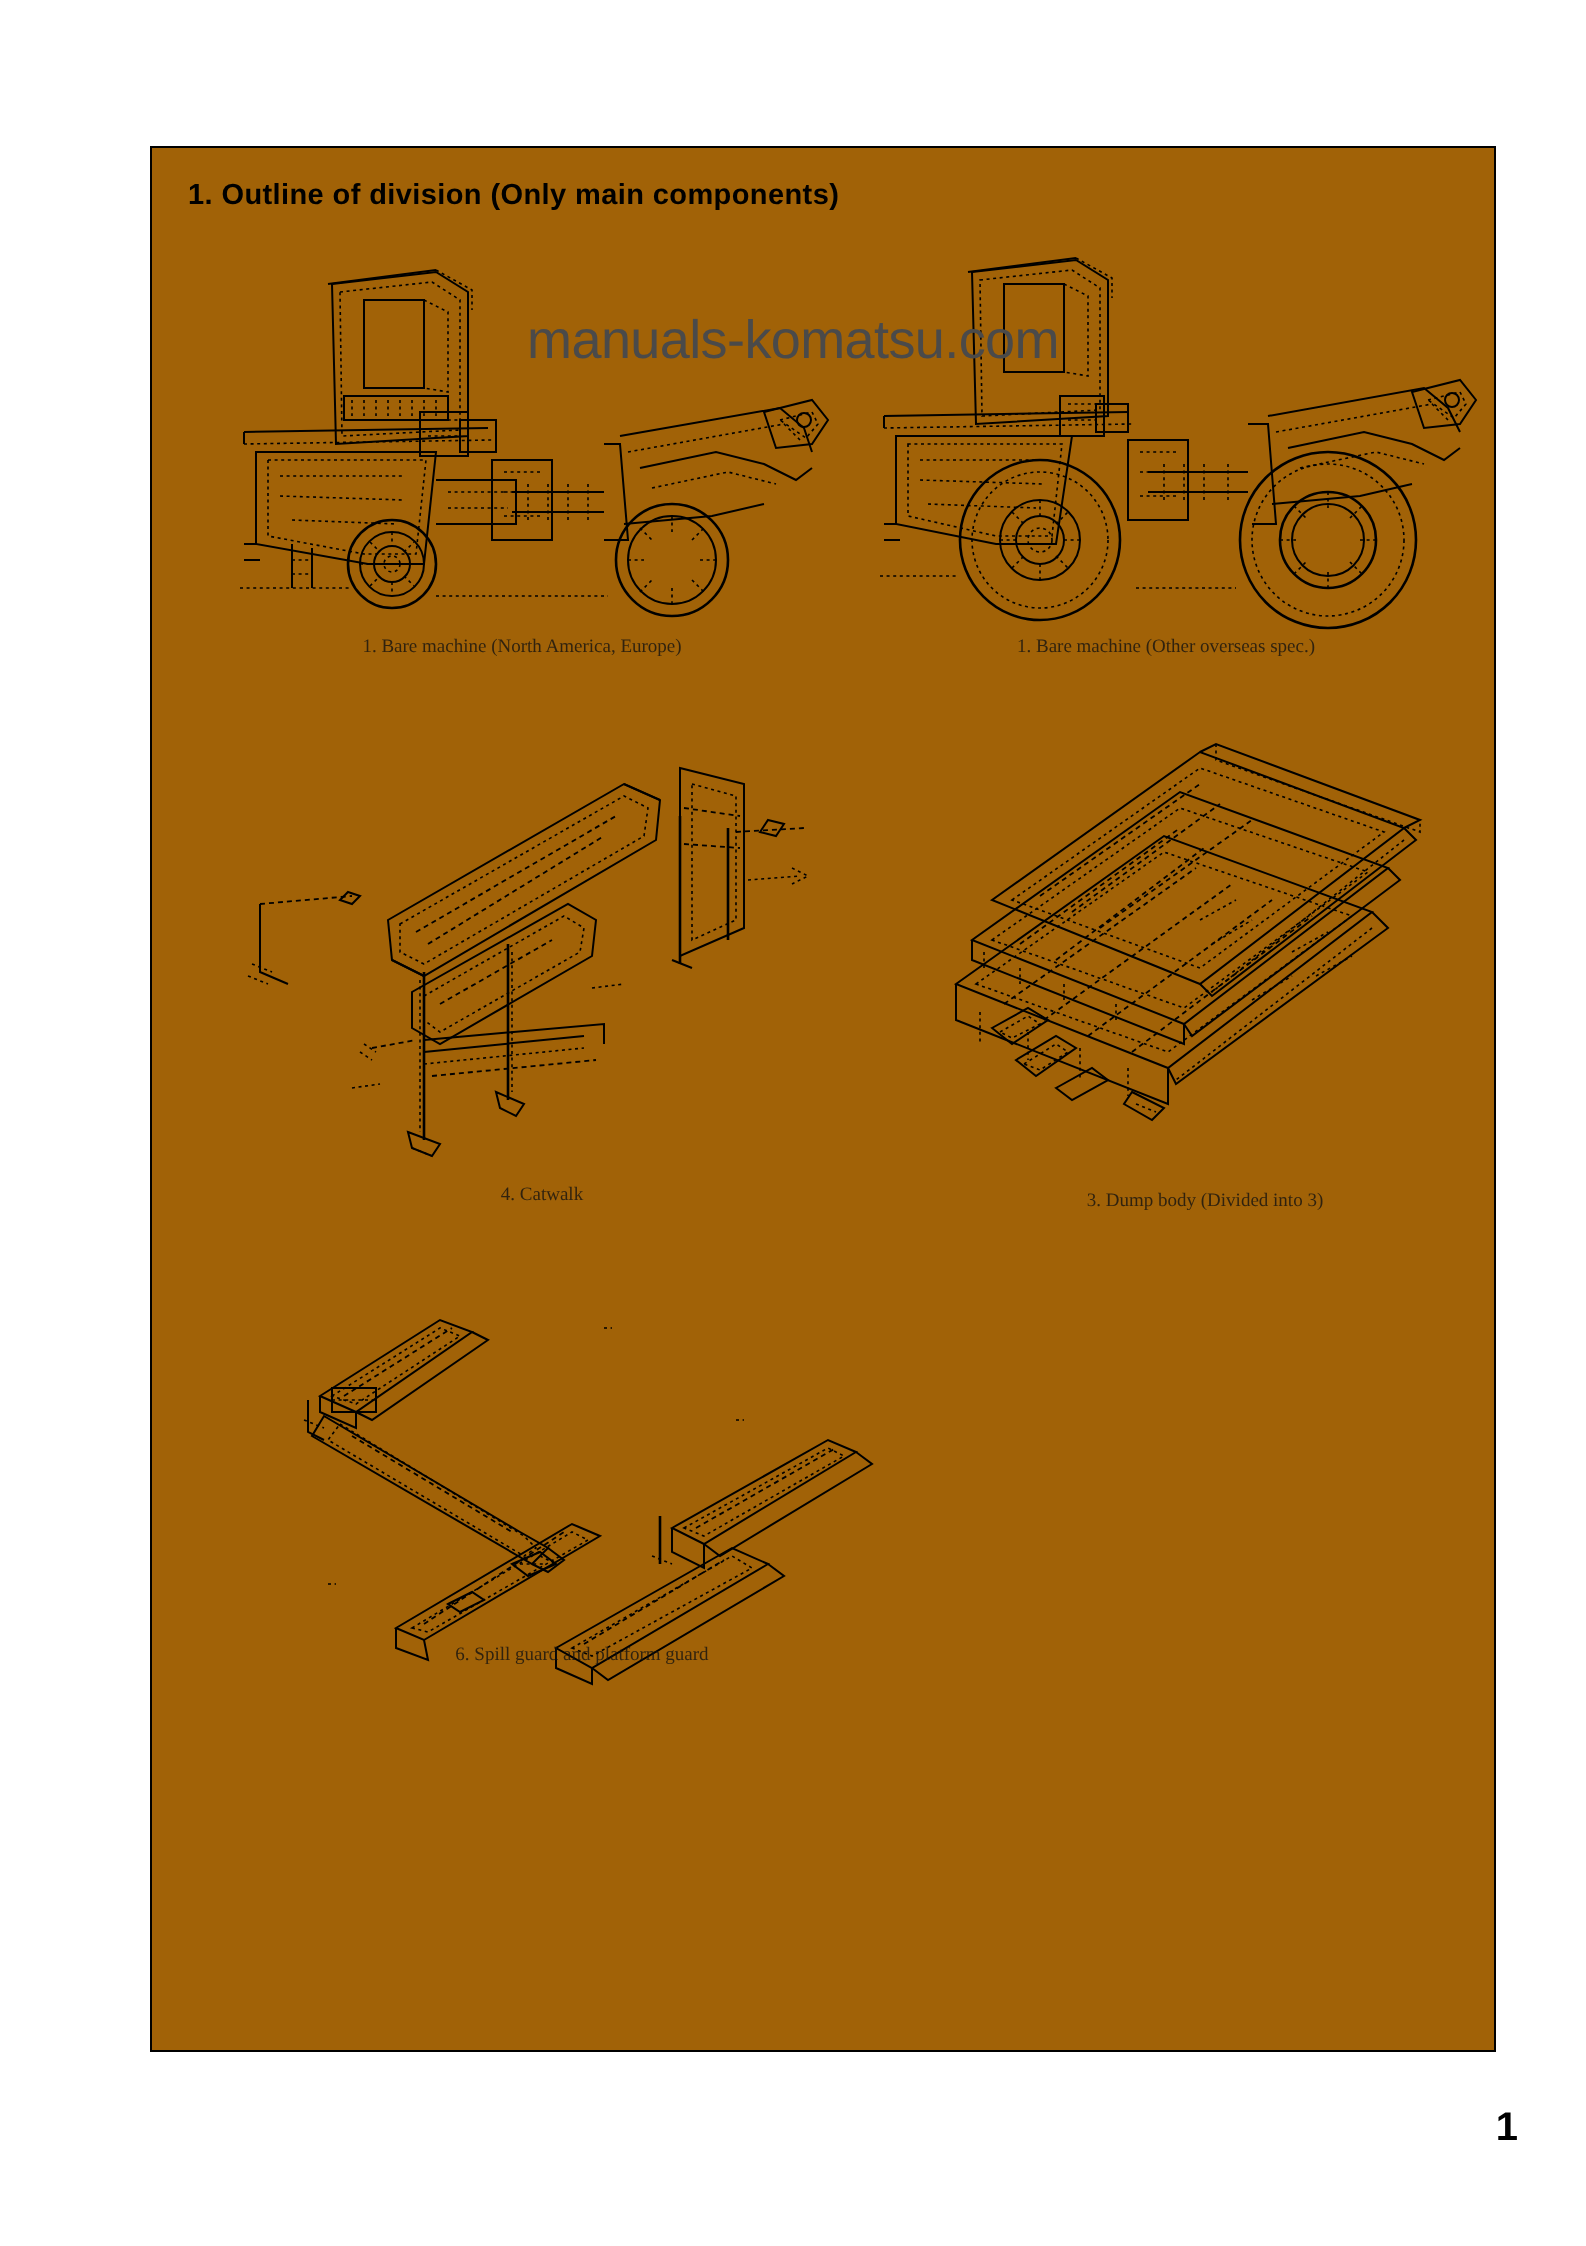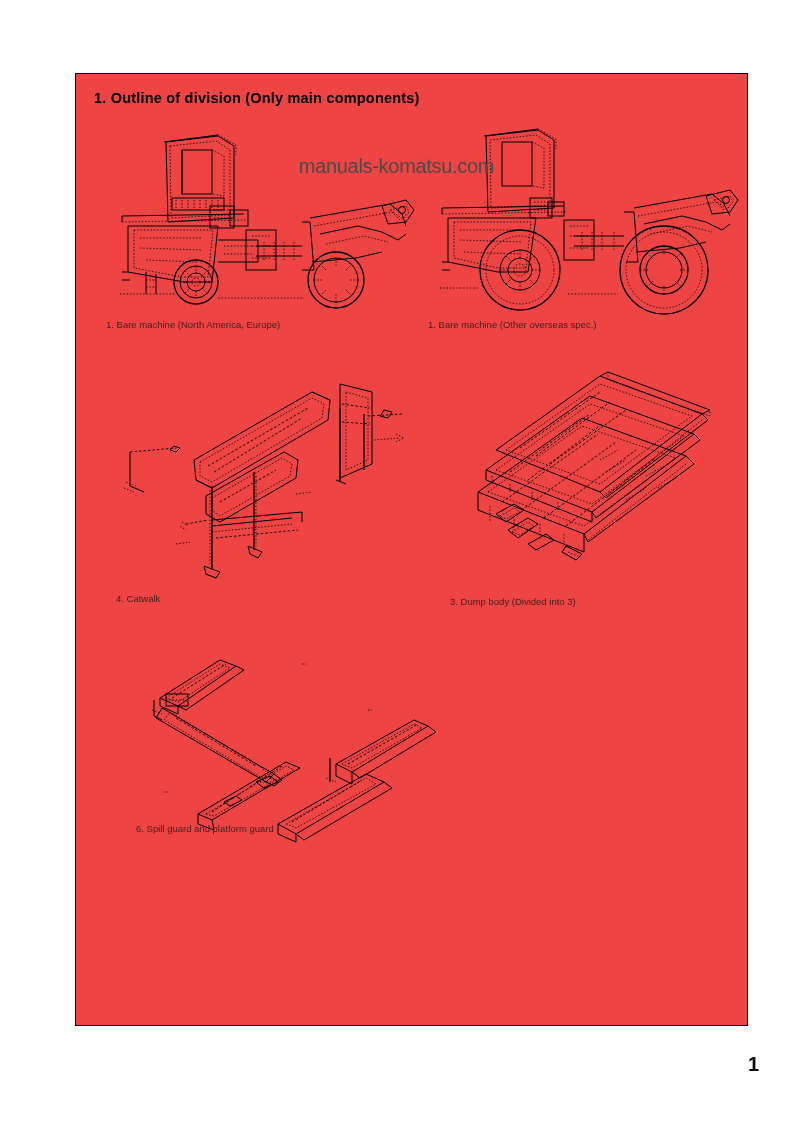--- a/index.html
+++ b/index.html
@@ -17,21 +17,21 @@
 
   
   #page-frame {
     position: absolute;
     left: 75px;
     top: 73px;
     width: 673px;
     height: 953px;
     border: 1.6px solid #000;
     box-sizing: border-box;
-    background: #ef4444;
+    background: #a16207;
   }
 
   
   #section-heading {
     position: absolute;
     left: 18px;
     top: 16px;
     font-size: 14.5px;
     font-weight: bold;
     color: #000;
@@ -40,25 +40,25 @@
   }
 
   
   .figure {
     position: absolute;
   }
   .fig-art {
     display: block;
   }
   .fig-caption {
-    text-align: left;
+    text-align: center;
     font-size: 9.5px;
     color: #111;
     white-space: nowrap;
-    font-family: Liberation Sans, sans-serif;
+    font-family: Liberation Serif, serif;
     
     opacity: 0.78;
   }
 
   #fig-bare-na   { left: 30px;  top: 48px; width: 310px; }
   #fig-bare-os   { left: 352px; top: 48px; width: 310px; }
   #fig-catwalk   { left: 40px;  top: 300px; width: 310px; }
   #fig-dumpbody  { left: 374px; top: 290px; width: 305px; }
   #fig-guards    { left: 60px;  top: 580px; width: 310px; }
 
@@ -68,21 +68,21 @@
   #fig-dumpbody .fig-caption { margin-top: 2px; }
   #fig-guards   .fig-caption { margin-top: 4px; }
 
   
   #watermark {
     position: absolute;
     left: 0;
     top: 155px;
     width: 793px;
     text-align: center;
-    font-size: 20px;
+    font-size: 27px;
     color: #4a4a4a;
     font-family: "Liberation Sans", sans-serif;
     letter-spacing: -0.3px;
     pointer-events: none;
     z-index: 30;
   }
 
   
   #page-number {
     position: absolute;

